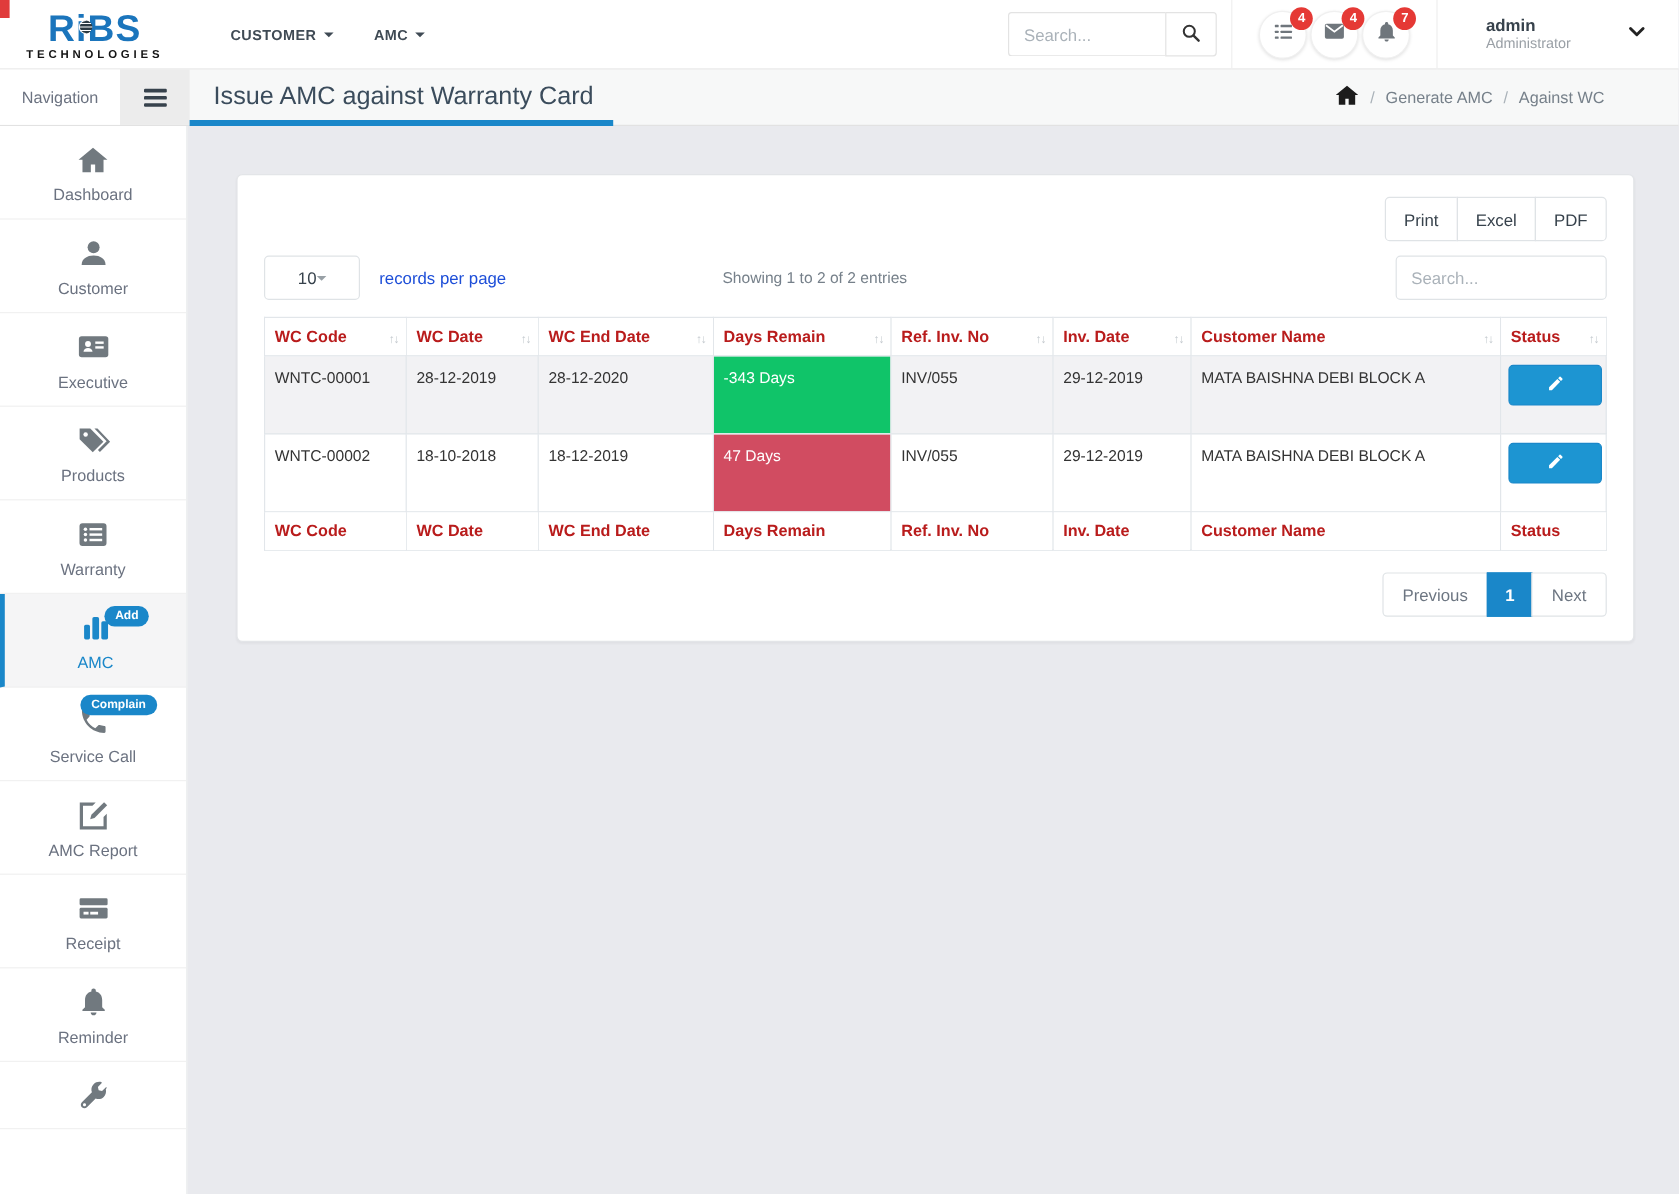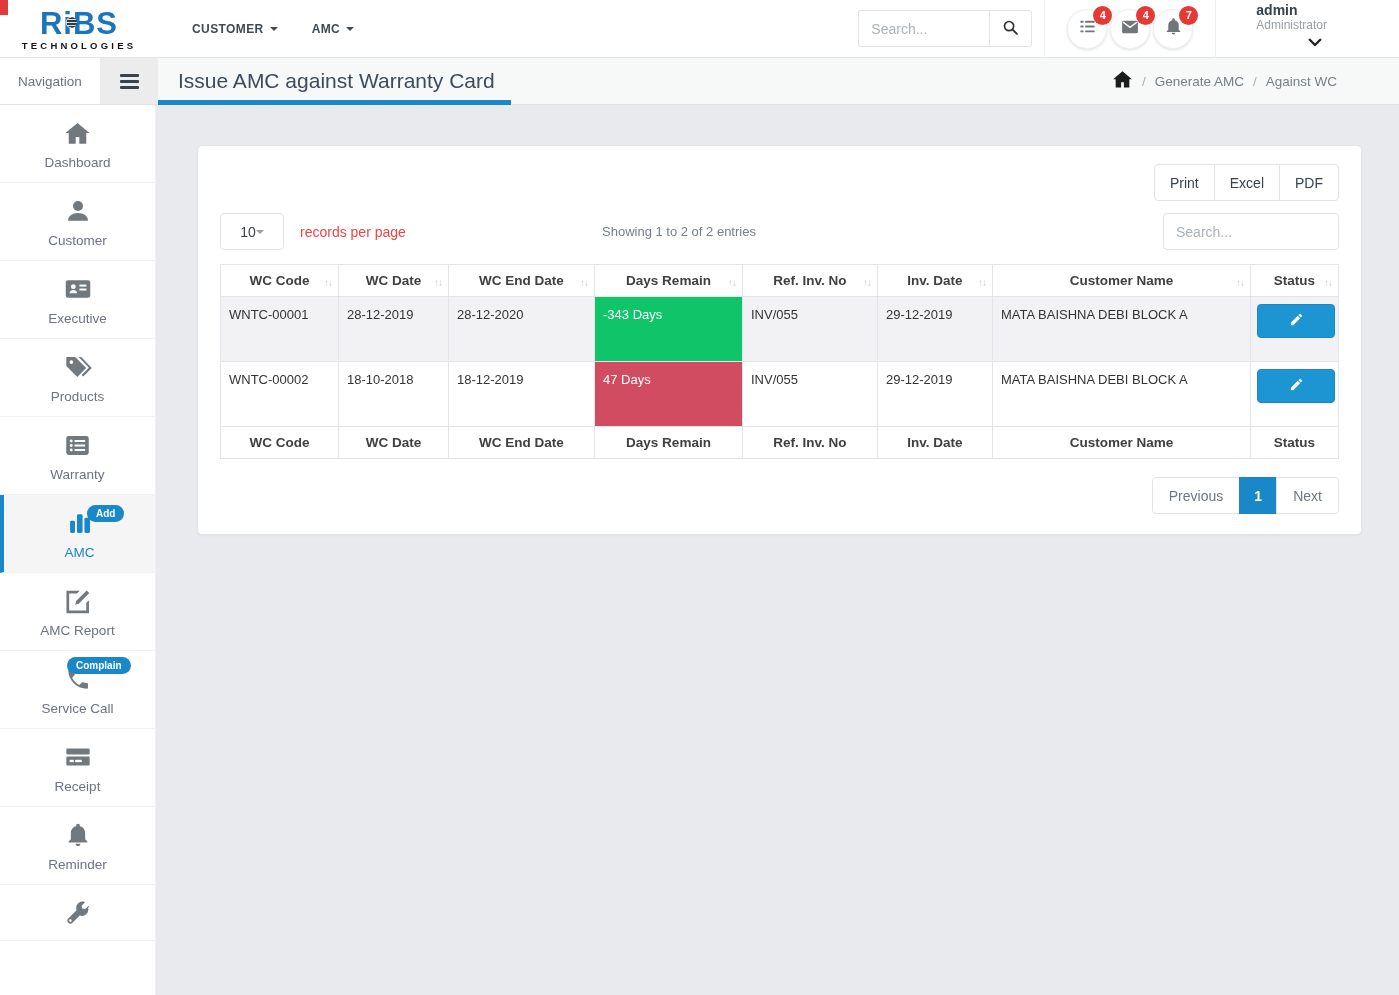--- a/index.html
+++ b/index.html
@@ -17,21 +17,21 @@
   .caret { display:inline-block; margin-left:6px; width:0; height:0; border-left:4px solid transparent; border-right:4px solid transparent; border-top:4px solid #3f4a54; }
   .top-spacer { flex:1; }
   .top-search { display:flex; height:37px; margin-right:12px; }
   .top-search input { width:131px; height:37px; border:1px solid #e3e3e3; border-right:none; border-radius:3px 0 0 3px; padding:0 12px; font-size:14px; color:#555; outline:none; }
   .top-search input::placeholder { color:#aab2b9; }
   .top-search button { width:43px; height:37px; background:#fff; border:1px solid #e3e3e3; border-radius:0 3px 3px 0; display:flex; align-items:center; justify-content:center; cursor:pointer; }
   .top-divider { width:1px; height:58px; background:#efefef; }
   .icon-group { display:flex; align-items:center; gap:3px; margin:0 22px; }
   .icon-btn { width:40px; height:40px; border-radius:50%; background:#fff; border:1px solid #f0f0f0; box-shadow:0 1px 3px rgba(0,0,0,.12); display:flex; align-items:center; justify-content:center; position:relative; cursor:pointer; }
   .icon-badge { position:absolute; top:-4px; right:-6px; min-width:19px; height:19px; border-radius:50%; background:#e53935; color:#fff; font-size:11px; font-weight:bold; display:flex; align-items:center; justify-content:center; }
-  .user-block { display:flex; align-items:center; margin:0 26px 0 40px; cursor:pointer;flex-direction:column; }
+  .user-block { display:flex; align-items:center; margin:0 26px 0 40px; cursor:pointer; }
   .user-text { text-align:left; margin-right:46px; }
   .user-name { font-size:14px; font-weight:bold; color:#37424c; line-height:16px; }
   .user-role { font-size:12px; color:#9aa0a6; line-height:15px; }
 
   
   .titlebar { height:47px; background:#f7f8f8; display:flex; align-items:stretch; border-bottom:1px solid #e2e2e2; position:relative; }
   .nav-label-box { width:100px; background:#fff; display:flex; align-items:center; justify-content:center; font-size:13.5px; color:#6b7280; }
   .hamburger-box { width:58px; background:#ececec; display:flex; align-items:center; justify-content:center; cursor:pointer; }
   .hamburger { display:flex; flex-direction:column; gap:3px; }
   .hamburger span { width:19px; height:3px; background:#37424c; border-radius:1px; }
@@ -58,31 +58,31 @@
   .card { margin:0 37px 0 41px; background:#fff; border:1px solid #e3e5e8; border-radius:5px; padding:18px 22px 20px; box-shadow:0 1px 2px rgba(0,0,0,.04); }
 
   .export-row { display:flex; justify-content:flex-end; }
   .btn-group { display:flex; }
   .btn-group .gbtn { padding:0 15px; height:37px; background:#fff; border:1px solid #dfe3e6; margin-left:-1px; font-size:14px; color:#37424c; cursor:pointer; display:flex; align-items:center; }
   .btn-group .gbtn:first-child { border-radius:4px 0 0 4px; margin-left:0; }
   .btn-group .gbtn:last-child { border-radius:0 4px 4px 0; }
 
   .controls-row { position:relative; margin-top:12px; height:37px; }
   .records-wrap { display:flex; align-items:center; }
-  .select-box { width:64px; height:37px; border:1px solid #dfe3e6; border-radius:4px; display:flex; align-items:center; justify-content:center; cursor:pointer; }
+  .select-box { width:80px; height:37px; border:1px solid #dfe3e6; border-radius:4px; display:flex; align-items:center; justify-content:center; cursor:pointer; }
   .select-box .val { font-size:14px; color:#37424c; }
   .select-caret { width:0; height:0; border-left:4px solid transparent; border-right:4px solid transparent; border-top:4px solid #98a0a6; }
-  .records-label { margin-left:16px; font-size:14px; color:#ef4444; }
+  .records-label { margin-left:16px; font-size:14px; color:#1d4ed8; }
   .showing { position:absolute; left:382px; top:11px; font-size:13px; color:#76808a; }
   .card-search { position:absolute; right:0; top:0; width:176px; height:37px; border:1px solid #dfe3e6; border-radius:4px; padding:0 12px; font-size:14px; color:#555; outline:none; }
   .card-search::placeholder { color:#aab2b9; }
 
   table { width:100%; border-collapse:collapse; margin-top:14px; table-layout:fixed; }
   th, td { border:1px solid #e2e6ea; text-align:left; }
-  thead th, tfoot th { padding:8px 8px; font-size:13.5px; font-weight:bold; color:#404040; background:#fff; cursor:pointer; position:relative;text-align:center; }
+  thead th, tfoot th { padding:8px 8px; font-size:13.5px; font-weight:bold; color:#b91c1c; background:#fff; cursor:pointer; position:relative; }
   tfoot th { cursor:default; }
   .sort { position:absolute; right:6px; top:9px; }
   .sort::after { content:"↑↓"; font-size:10px; color:#c3c9ce; letter-spacing:-1px; }
   tbody td { padding:10px 8px; font-size:13px; color:#333; vertical-align:top; height:48px; }
   tbody tr.striped td { background:#f2f2f4; }
   td.days-td { padding:0; }
   .days-fill { height:64px; padding:10px 8px; color:#fff; font-size:13px; }
   td.status-td { padding:7px 6px; }
   .edit-btn { width:78px; height:34px; background:#1d95d2; border:1px solid #1a87c9; border-radius:4px; display:flex; align-items:center; justify-content:center; cursor:pointer; }
 
@@ -282,37 +282,37 @@
           <svg viewBox="0 0 24 24" width="28" height="28" fill="currentColor">
               <rect x="3.5" y="10" width="4.2" height="10.5" rx="1.2"></rect>
               <rect x="9.4" y="4.5" width="4.8" height="16" rx="1.2"></rect>
               <rect x="15.8" y="7.5" width="4.8" height="13" rx="1.2"></rect>
             </svg>
         </span>
         <span class="side-label">AMC</span>
       </div>
 
       <div class="side-item">
+        <span class="side-badge badge-complain">Complain</span>
+        <span class="side-icon">
+          <svg viewBox="0 0 24 24" width="26" height="26" fill="currentColor">
+              <path d="M6.6 10.8c1.5 2.9 3.8 5.2 6.7 6.7l2.2-2.2c.3-.3.7-.4 1.1-.3 1.1.4 2.3.6 3.6.6.6 0 1 .4 1 1V20c0 .6-.4 1-1 1C10.8 21 3 13.2 3 3.8c0-.6.4-1 1-1h3.4c.6 0 1 .4 1 1 0 1.2.2 2.5.6 3.6.1.3 0 .7-.3 1.1z"></path>
+            </svg>
+        </span>
+        <span class="side-label">Service Call</span>
+      </div>
+
+      <div class="side-item">
         <span class="side-icon">
           <svg viewBox="0 0 24 24" width="27" height="27" fill="currentColor">
               <path d="M20.2 2.2l2.3 2.3-9.4 9.4-3.2.9.9-3.2z"></path>
               <path d="M19.8 13.2V20H4.6V4.8h7L14 2.4H2.2v20h20V10.8z"></path>
             </svg>
         </span>
         <span class="side-label">AMC Report</span>
-      </div>
-
-      <div class="side-item">
-        <span class="side-badge badge-complain">Complain</span>
-        <span class="side-icon">
-          <svg viewBox="0 0 24 24" width="26" height="26" fill="currentColor">
-              <path d="M6.6 10.8c1.5 2.9 3.8 5.2 6.7 6.7l2.2-2.2c.3-.3.7-.4 1.1-.3 1.1.4 2.3.6 3.6.6.6 0 1 .4 1 1V20c0 .6-.4 1-1 1C10.8 21 3 13.2 3 3.8c0-.6.4-1 1-1h3.4c.6 0 1 .4 1 1 0 1.2.2 2.5.6 3.6.1.3 0 .7-.3 1.1z"></path>
-            </svg>
-        </span>
-        <span class="side-label">Service Call</span>
       </div>
 
       <div class="side-item">
         <span class="side-icon">
           <svg viewBox="0 0 24 24" width="28" height="28" fill="currentColor">
               <rect x="2" y="4.8" width="20" height="5" rx="1"></rect>
               <rect x="2" y="11.6" width="20" height="7.6" rx="1"></rect>
               <rect x="4.8" y="14.4" width="3.6" height="2" fill="#fff"></rect>
               <rect x="9.6" y="14.4" width="5.6" height="2" fill="#fff"></rect>
             </svg>

